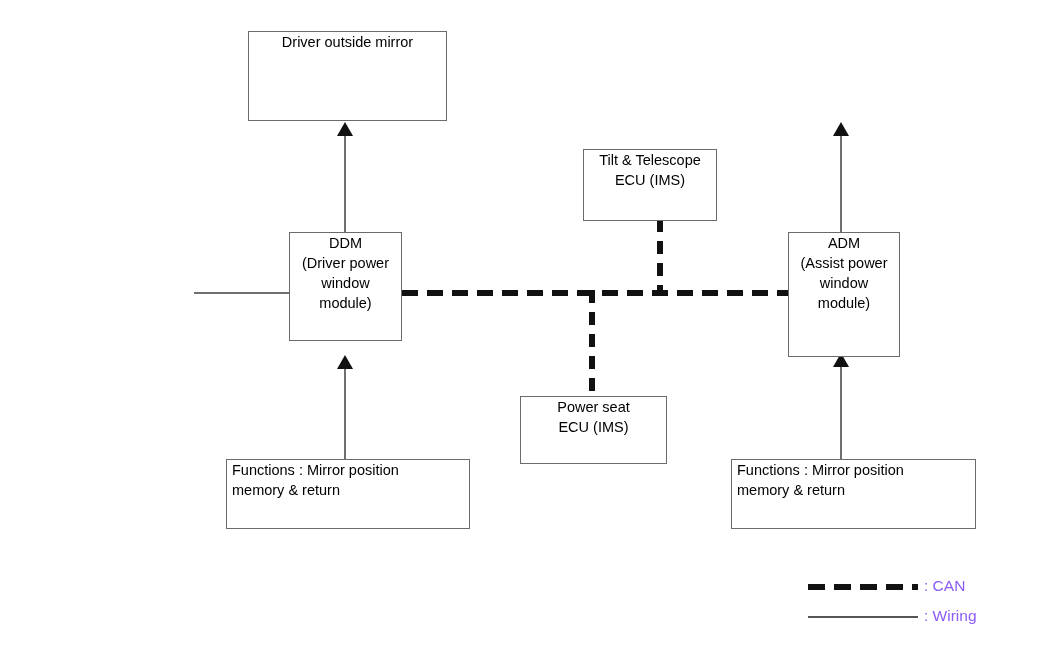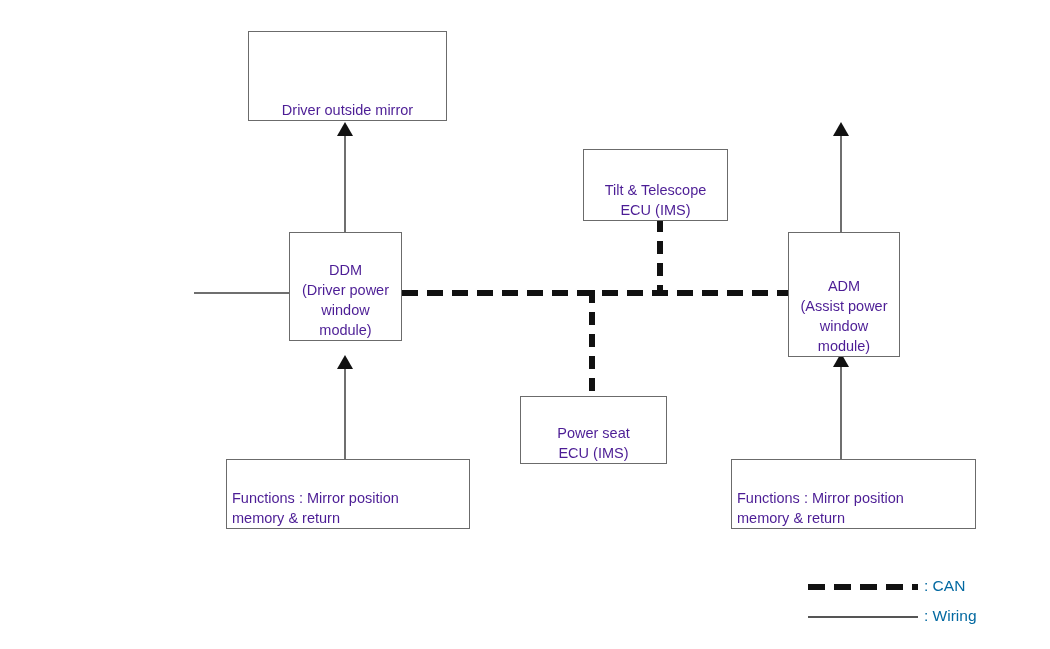--- a/index.html
+++ b/index.html
@@ -14,24 +14,24 @@
     background: #ffffff;
     font-family: "Liberation Sans", sans-serif;
     overflow: hidden;
   }
   .node {
     position: absolute;
     box-sizing: border-box;
     border: 1px solid #6b6b6b;
     background: #ffffff;
     display: flex;
-    align-items: flex-end;
+    align-items: flex-start;
     justify-content: center;
     text-align: center;
-    color: #4c1d95;
+    color: #000000;
     font-size: 14.5px;
     line-height: 1.38;
     white-space: pre-line;
     z-index: 3;
   }
   .node.left-align {
     justify-content: flex-start;
     text-align: left;
     padding-left: 5px;
   }
@@ -81,21 +81,21 @@
       rgba(255,255,255,0) 17px, rgba(255,255,255,0) 26px);
   }
   .legend-solid {
     position: absolute;
     height: 2px;
     background: #555555;
   }
   .legend-label {
     position: absolute;
     font-size: 15.5px;
-    color: #0369a1;
+    color: #8b5cf6;
     white-space: nowrap;
   }
 </style>
 </head>
 <body>
 
 <div id="canvas">
 
   <div class="wire horz" style="left:194px; top:292px; width:96px;"></div>
 
@@ -130,21 +130,21 @@
 module)</span>
   </div>
 
   <div class="node" style="left:788px; top:232px; width:112px; height:125px;">
     <span>ADM
 (Assist power
 window
 module)</span>
   </div>
 
-  <div class="node" style="left:583px; top:149px; width:145px; height:72px;">
+  <div class="node" style="left:583px; top:149px; width:134px; height:72px;">
     <span>Tilt &amp; Telescope
 ECU (IMS)</span>
   </div>
 
   <div class="node" style="left:520px; top:396px; width:147px; height:68px;">
     <span>Power seat
 ECU (IMS)</span>
   </div>
 
   <div class="node left-align" style="left:226px; top:459px; width:244px; height:70px;">

